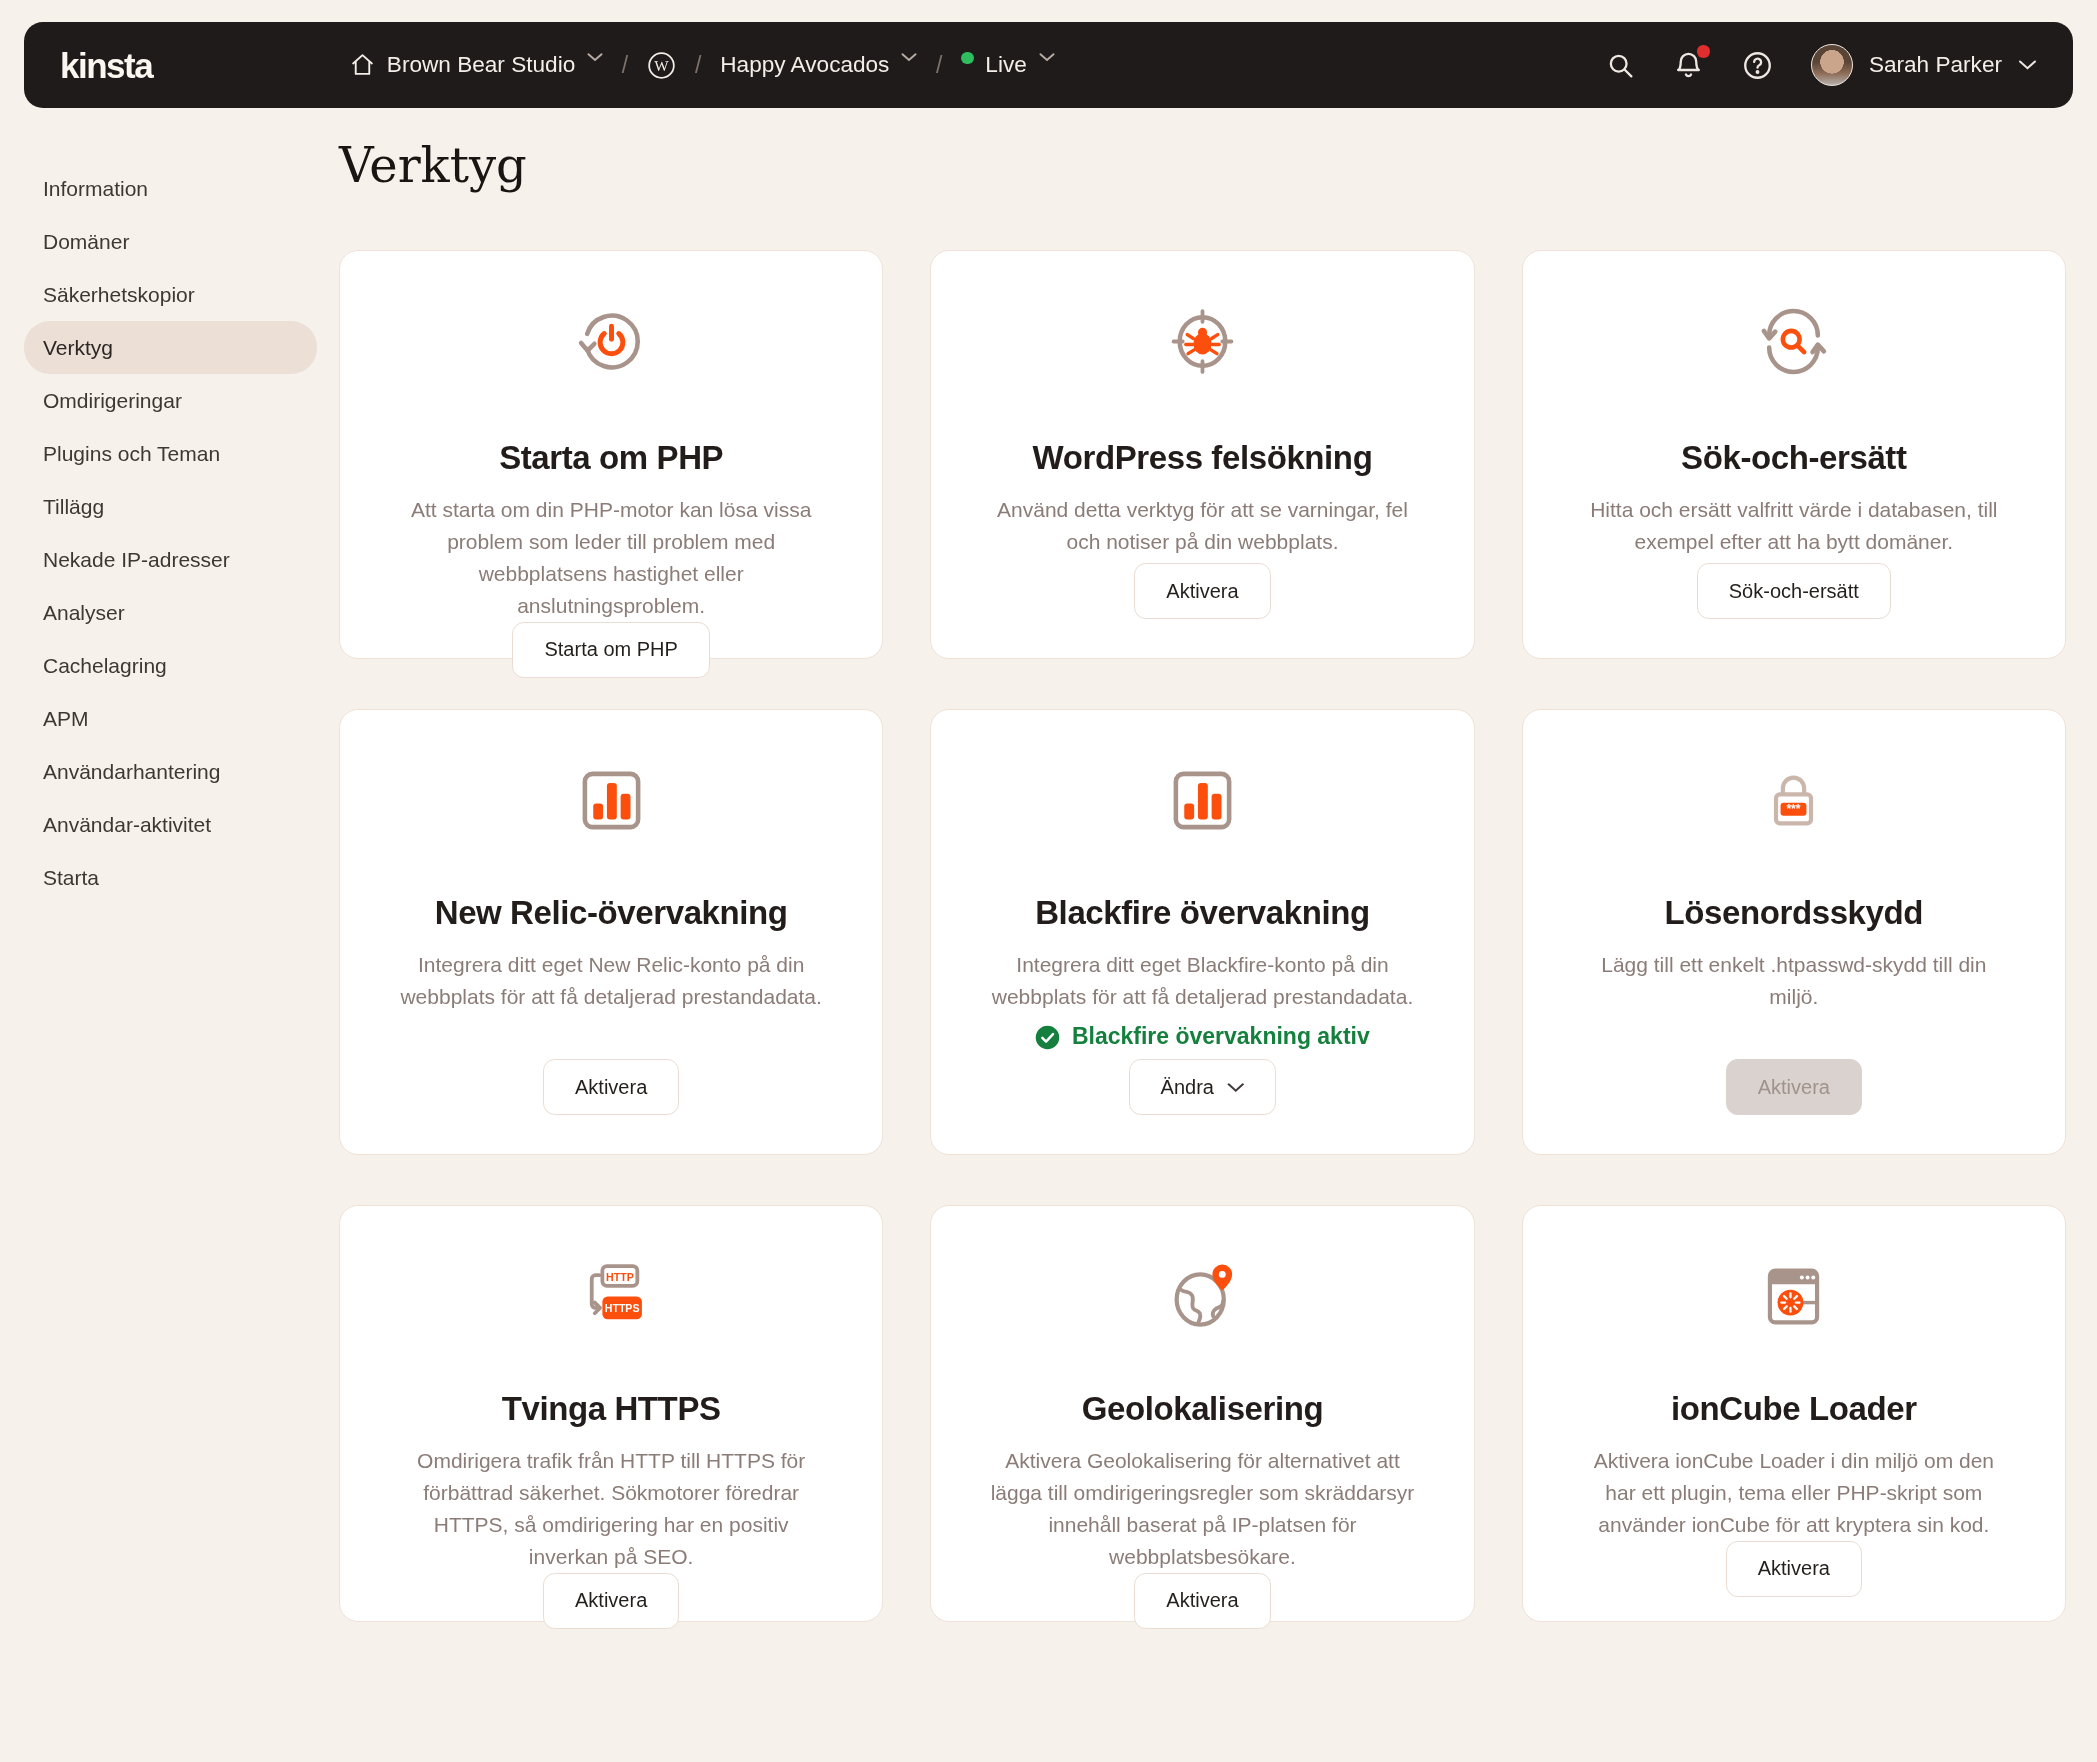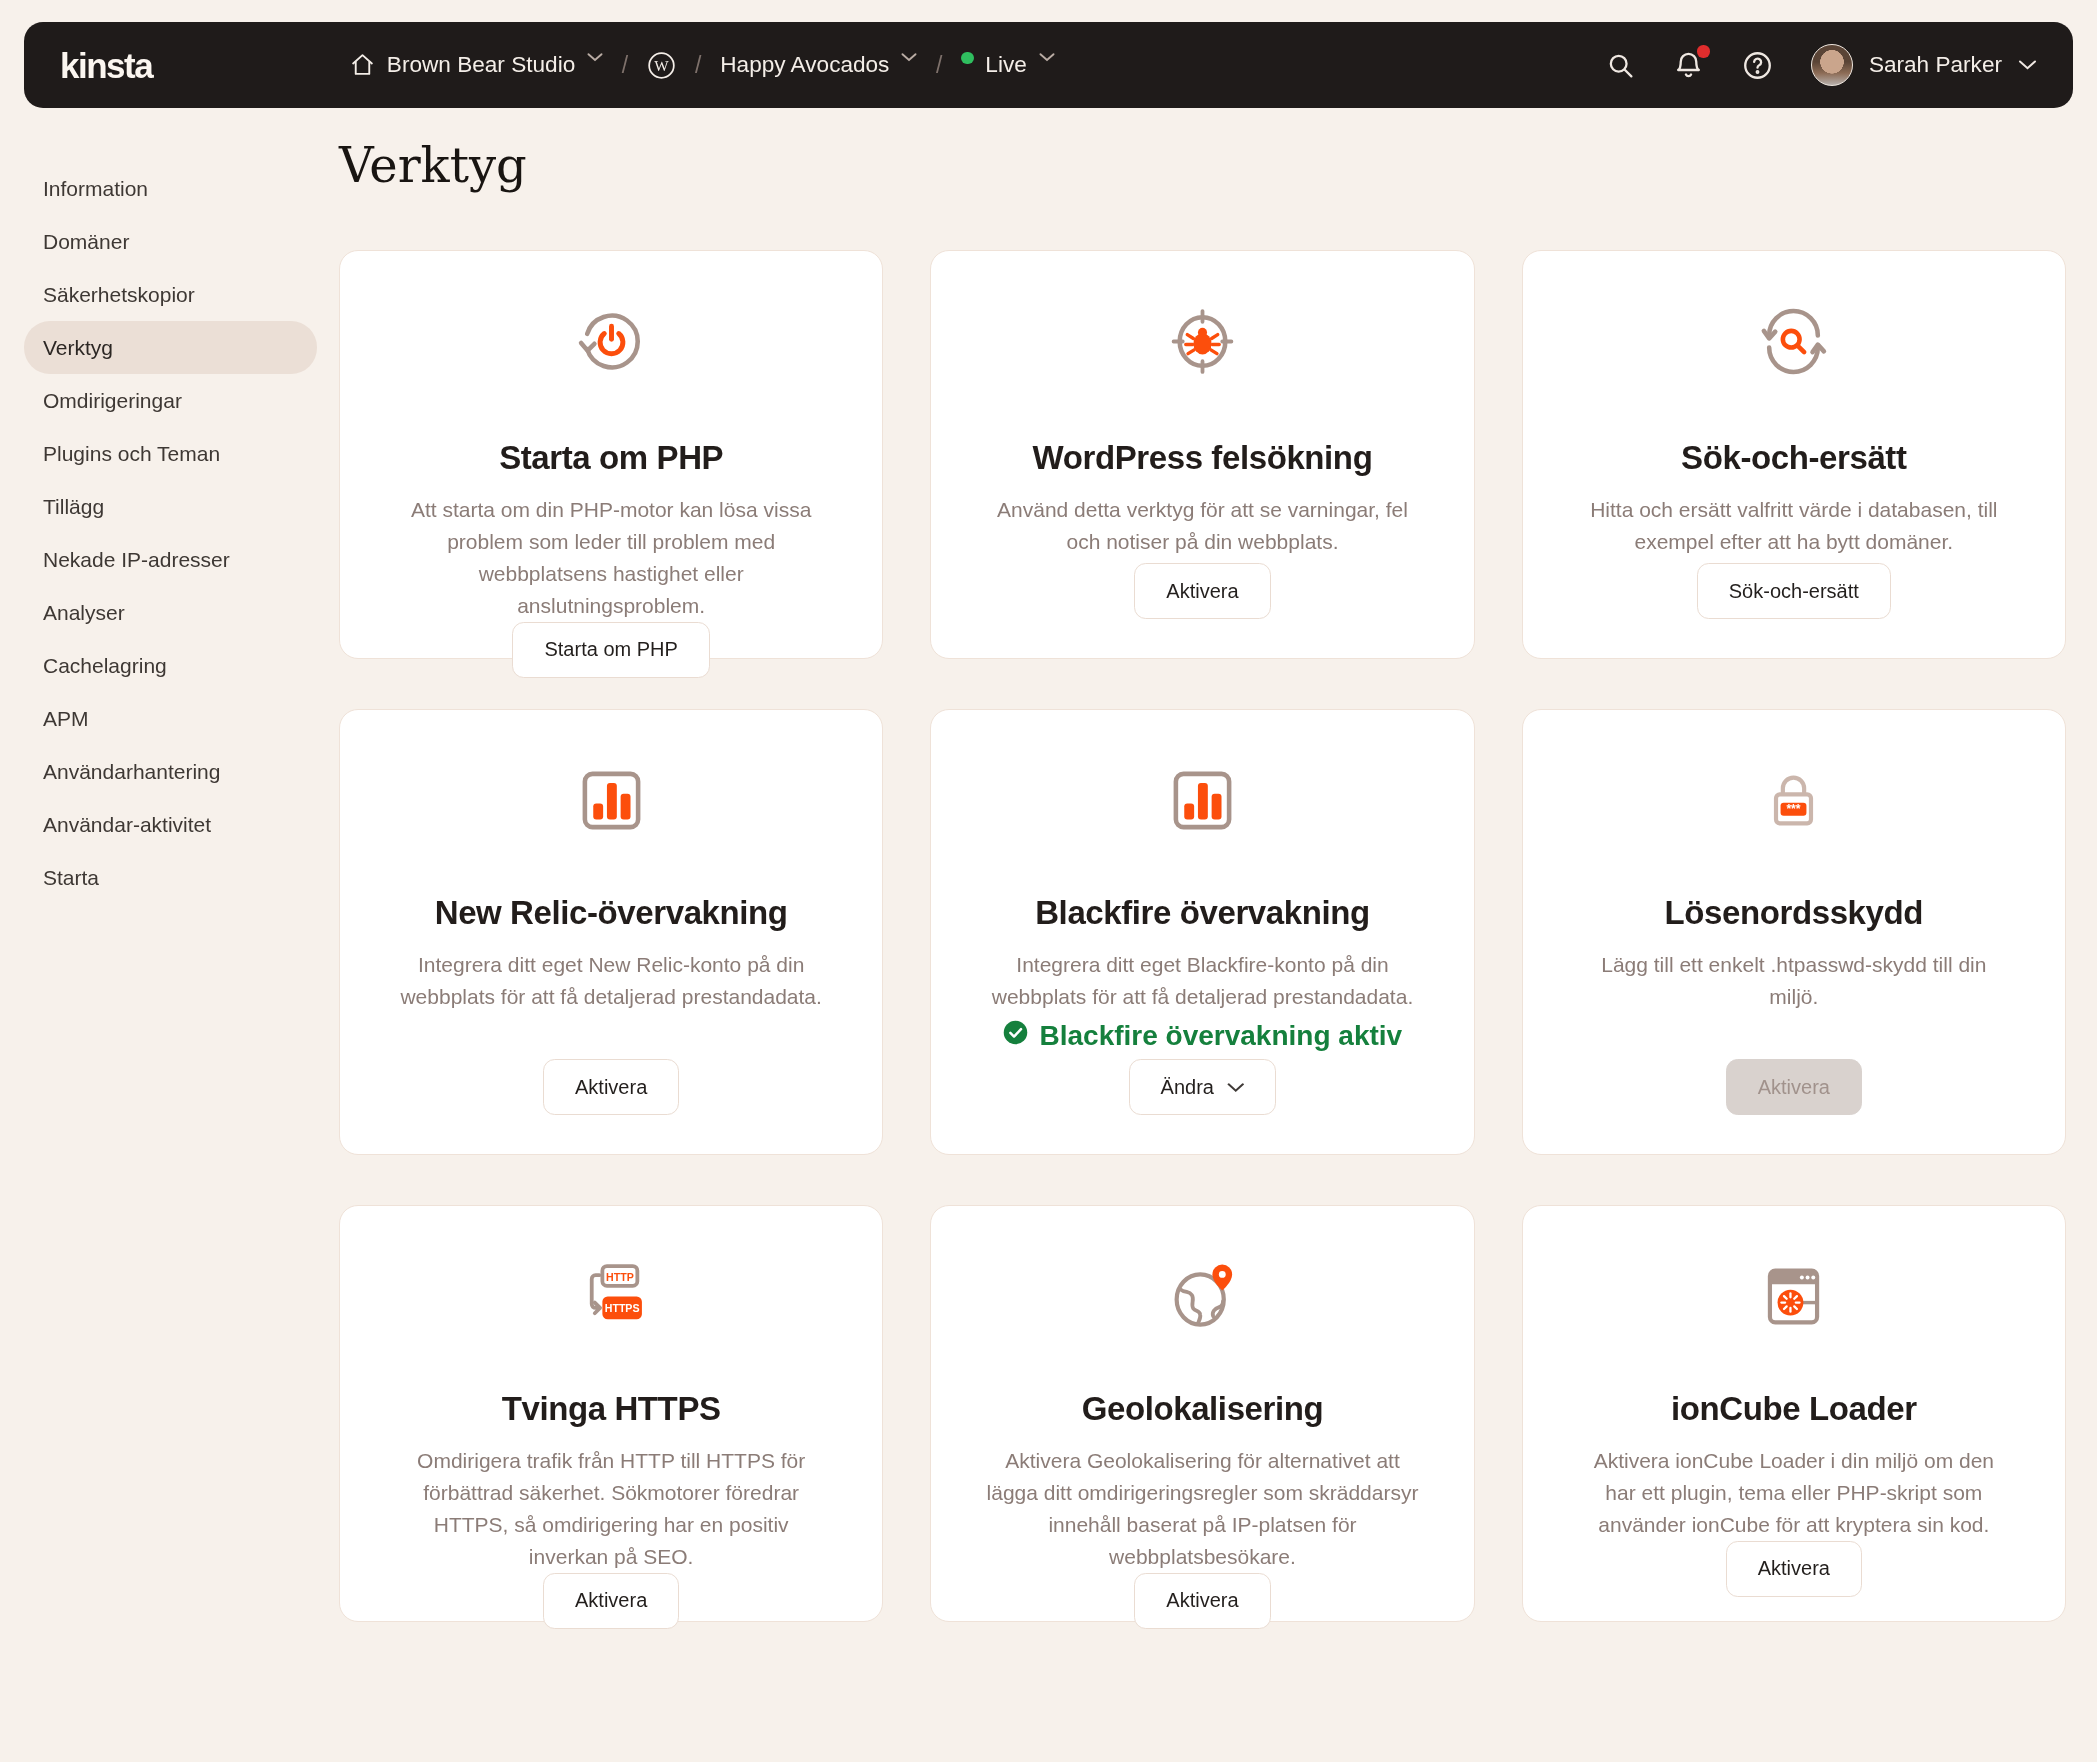--- a/index.html
+++ b/index.html
@@ -83,22 +83,22 @@
   .row1{ height:409px; } .row2{ height:446px; } .row3{ height:417px; }
   .card-icon{ height:73px; display:flex; align-items:center; justify-content:center; }
   .card-title{
     margin-top:61px; font-size:33px; font-weight:700; color:#221d1b; letter-spacing:-0.4px;
   }
   .row2 .card-title, .row3 .card-title{ margin-top:57px; }
   .card-desc{
     margin-top:17.5px; font-size:21px; line-height:1.52; color:#8b7c77; max-width:459px;
   }
   .card-status{
-    margin-top:auto; display:flex; align-items:flex-start; gap:11.7px;
-    color:var(--green); font-size:28px; font-weight:600;
+    margin-top:auto; display:flex; align-items:flex-end; gap:11.7px;
+    color:var(--green); font-size:23px; font-weight:600;
   }
   .btn{
     margin-top:auto;
     display:inline-flex; align-items:center; gap:13px;
     background:#ffffff; border:1.5px solid var(--btn-border); border-radius:11.7px;
     padding:15.3px 31px; font-size:20px; font-weight:500; color:#231f1d;
     font-family:"Liberation Sans",sans-serif; cursor:pointer;
   }
   .btn.after-status{ }
   .btn.disabled{
@@ -316,21 +316,21 @@
       <div class="card-icon">
         <svg width="73" height="73" viewBox="0 0 96 96" fill="none">
           <ellipse cx="45" cy="52" rx="31" ry="33" stroke="#a8948b" stroke-width="5.5"></ellipse>
           <path d="M18 38 C26 44 30 40 34 46 C38 52 32 58 36 64 C39 68 44 66 45 72 C46 77 42 82 42 84" stroke="#a8948b" stroke-width="5" stroke-linecap="round"></path>
           <path d="M62 74 C60 68 64 64 70 62 C73 61 75 58 75 54" stroke="#a8948b" stroke-width="5" stroke-linecap="round"></path>
           <path d="M74 6 a13 13 0 0 1 13 13 c0 10 -13 21 -13 21 s-13 -11 -13 -21 a13 13 0 0 1 13 -13" fill="#fc4e0c"></path>
           <circle cx="74" cy="19" r="4.5" fill="#ffffff"></circle>
         </svg>
       </div>
       <h2 class="card-title">Geolokalisering</h2>
-      <p class="card-desc">Aktivera Geolokalisering för alternativet att lägga ditt omdirigeringsregler som skräddarsyr innehåll baserat på IP-platsen för webbplatsbesökare.</p>
+      <p class="card-desc">Aktivera Geolokalisering för alternativet att lägga till omdirigeringsregler som skräddarsyr innehåll baserat på IP-platsen för webbplatsbesökare.</p>
       <button class="btn">Aktivera</button>
     </section>
 
     <section class="card row3">
       <div class="card-icon">
         <svg width="73" height="73" viewBox="0 0 96 96" fill="none">
           <rect x="17" y="14" width="62" height="68" rx="7" stroke="#a8948b" stroke-width="5.5" fill="#ffffff"></rect>
           <path d="M17 21 a7 7 0 0 1 7 -7 H72 a7 7 0 0 1 7 7 v11 H17 Z" fill="#a8948b"></path>
           <circle cx="59" cy="23" r="2.6" fill="#ffffff"></circle>
           <circle cx="66.5" cy="23" r="2.6" fill="#ffffff"></circle>

